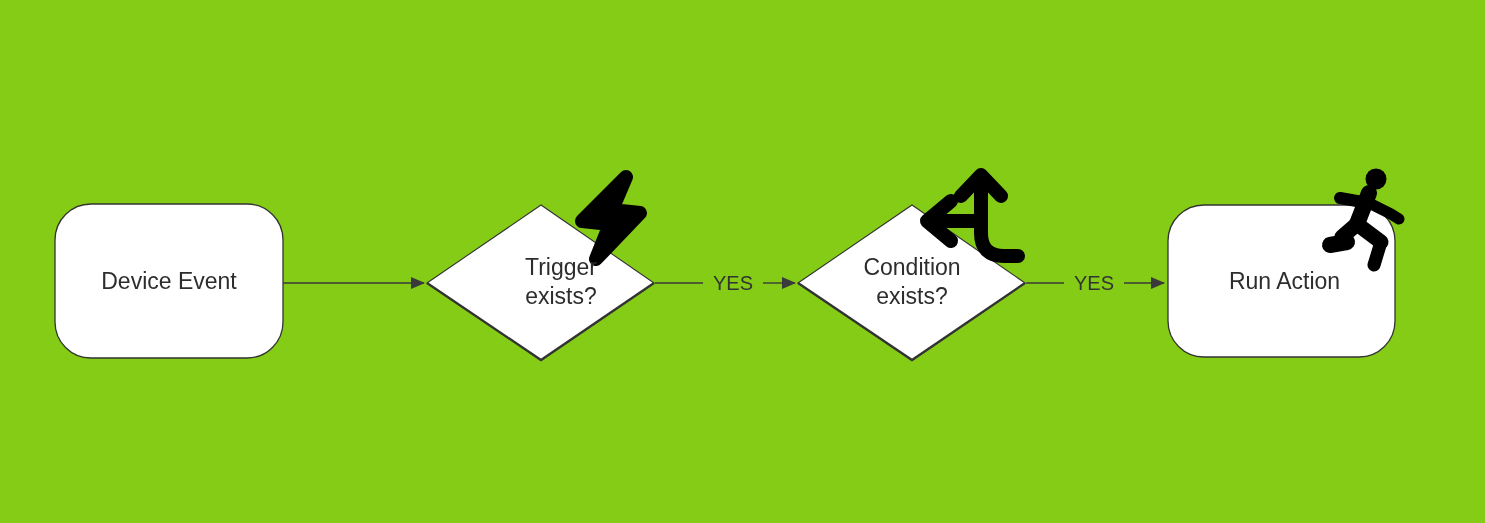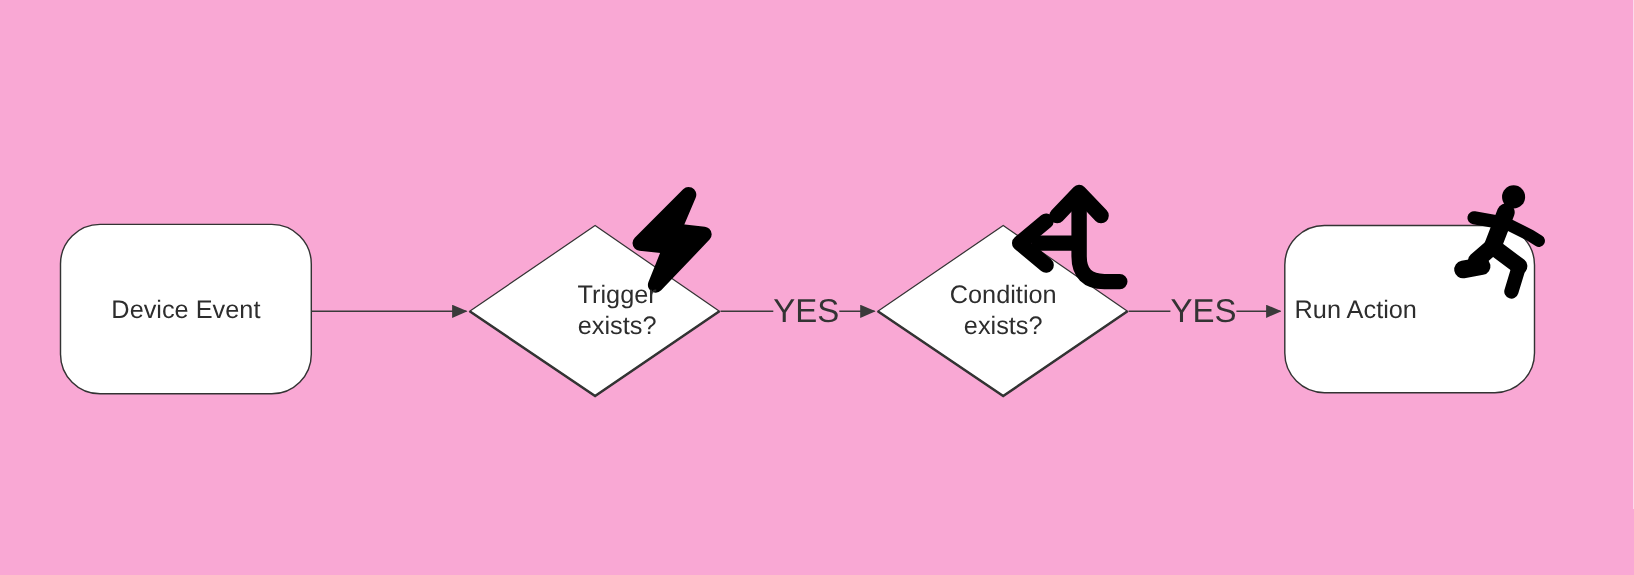--- a/index.html
+++ b/index.html
@@ -1,20 +1,20 @@
 <!DOCTYPE html>
 <html><head>
 <meta charset="utf-8">
 <style>
   html, body { margin: 0; padding: 0; background: #ffffff; }
   .canvas {
     position: relative;
     width: 1485px;
     height: 523px;
-    background: #f9a8d4;
+    background: #84cc16;
     font-family: "Liberation Sans", "DejaVu Sans", sans-serif;
     overflow: hidden;
   }
   .canvas svg.diagram {
     position: absolute;
     left: 0; top: 0;
   }
   .node-label {
     position: absolute;
     display: flex;
@@ -24,27 +24,27 @@
     color: #2d2d2d;
     font-size: 23px;
     line-height: 29px;
   }
   .edge-label {
     position: absolute;
     display: flex;
     align-items: center;
     justify-content: center;
     color: #333333;
-    font-size: 30px;
+    font-size: 20px;
     line-height: 25px;
   }
   #lbl-device   { left: 55px;   top: 204px; width: 228px; height: 154px; }
   #lbl-trigger  { left: 500px;  top: 204px; width: 122px; height: 156px; }
   #lbl-condition{ left: 841px;  top: 204px; width: 142px; height: 156px; }
-  #lbl-run      { left: 1116px; top: 205px; width: 233px; height: 152px; border-radius: 25px; }
+  #lbl-run      { left: 1168px; top: 205px; width: 233px; height: 152px; border-radius: 25px; }
   #lbl-yes-1    { left: 705px;  top: 266px; width: 56px;  height: 34px; }
   #lbl-yes-2    { left: 1066px; top: 266px; width: 56px;  height: 34px; }
 </style>
 </head>
 <body>
 
 <div class="canvas">
 
   <svg class="diagram" width="1485" height="523" viewBox="0 0 1485 523">
     <defs>

